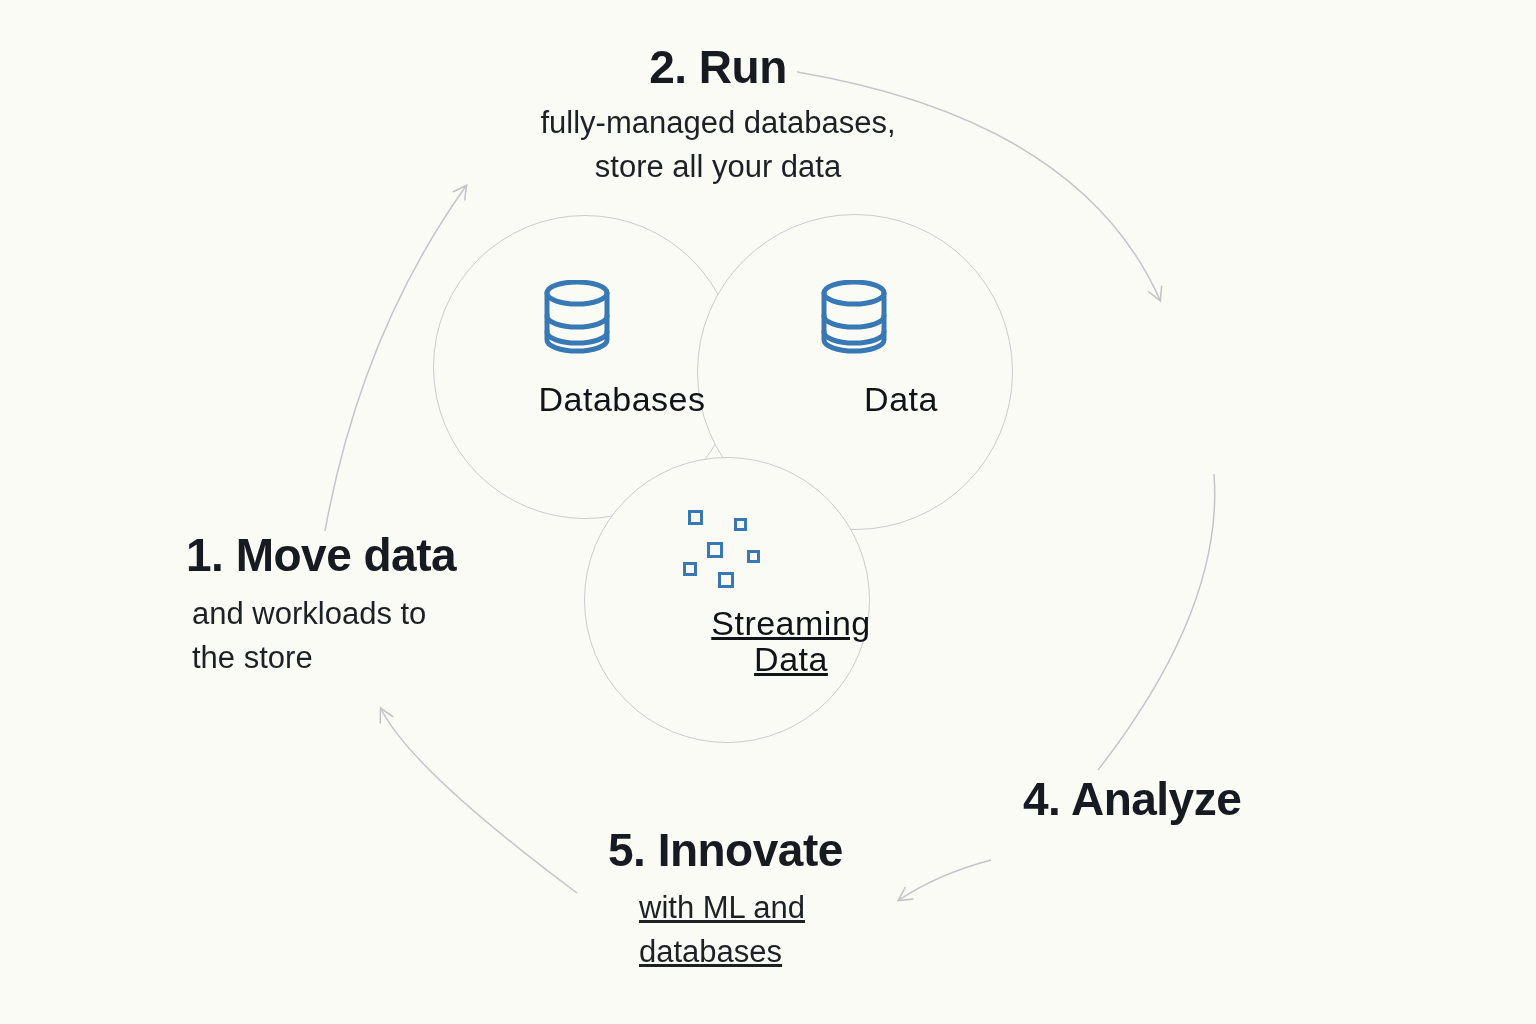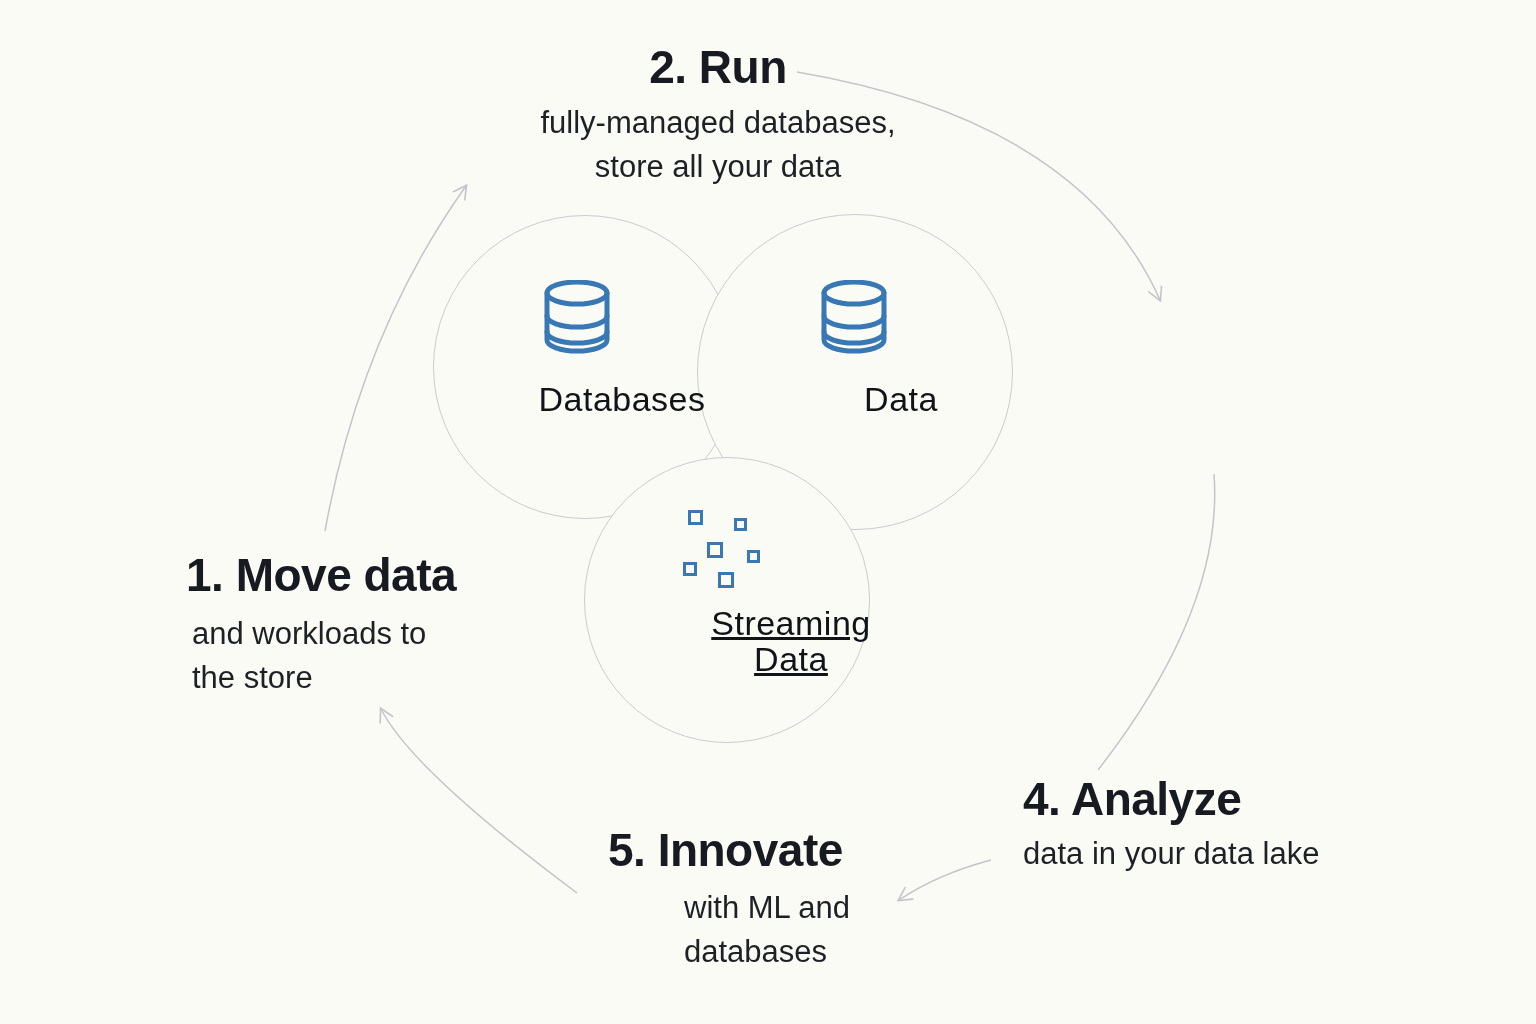--- a/index.html
+++ b/index.html
@@ -59,34 +59,34 @@
     border:3px solid var(--accent-blue);
     background:transparent;
   }
 
   .step{position:absolute;z-index:5;color:var(--text-dark);white-space:nowrap;}
   .step .title{font-size:46px;font-weight:700;line-height:1.2;letter-spacing:-0.5px;}
   .step .subtitle{font-size:31px;font-weight:400;line-height:1.4;color:#1d2126;}
   .step .subtitle span{display:block;}
   .step .subtitle span:empty{display:none;}
 
-  .step.step-1{left:186px;top:548px;}
+  .step.step-1{left:186px;top:528px;}
   .step.step-1 .subtitle{margin-left:6px;margin-top:9px;}
 
   .step.step-2{left:718px;top:40px;transform:translateX(-50%);text-align:center;}
   .step.step-2 .subtitle{margin-top:6px;}
 
   .step.step-3{left:1192px;top:333px;transform:translateX(-50%);text-align:center;}
   .step.step-3 .subtitle{margin-top:6px;}
 
   .step.step-4{left:1023px;top:772px;}
   .step.step-4 .subtitle{margin-top:5px;}
 
   .step.step-5{left:608px;top:823px;}
-  .step.step-5 .subtitle{margin-left:76px;margin-top:8px;}
+  .step.step-5 .subtitle{margin-left:31px;margin-top:8px;text-decoration:underline;}
 </style>
 </head>
 <body>
 
 <div class="canvas">
 
   <svg class="arrows" width="1536" height="1024" viewBox="0 0 1536 1024">
     <defs>
       <marker id="ah" viewBox="0 0 20 20" refX="16" refY="10" markerWidth="20" markerHeight="20" orient="auto" markerUnits="userSpaceOnUse">
         <path class="arrowhead" d="M4,3 L17,10 L4,17"></path>
@@ -149,24 +149,20 @@
     <div class="title">2. Run</div>
     <div class="subtitle">
       <span>fully-managed databases,</span>
       <span>store all your data</span>
     </div>
   </div>
 
 
   <div class="step step-4">
     <div class="title">4. Analyze</div>
-    <div class="subtitle">
-      <span>data in your data lake</span>
-
-    </div>
   </div>
 
   <div class="step step-5">
     <div class="title">5. Innovate</div>
     <div class="subtitle">
       <span>with ML and</span>
       <span>databases</span>
     </div>
   </div>
 

